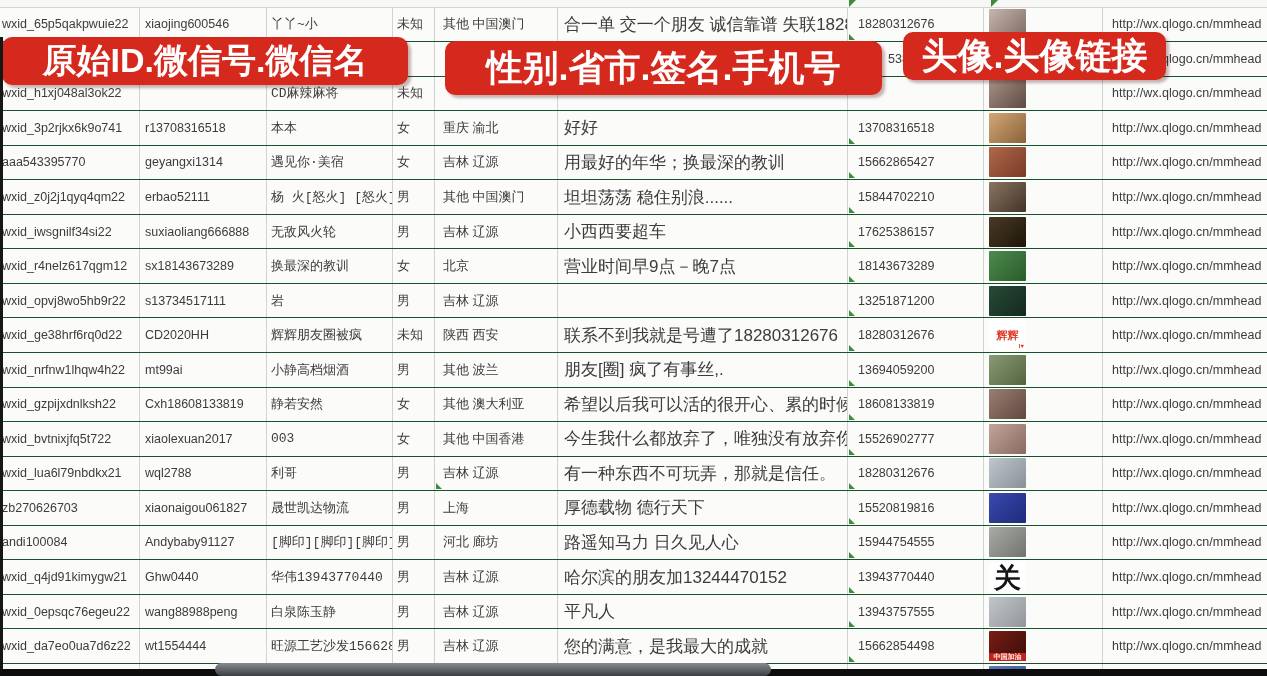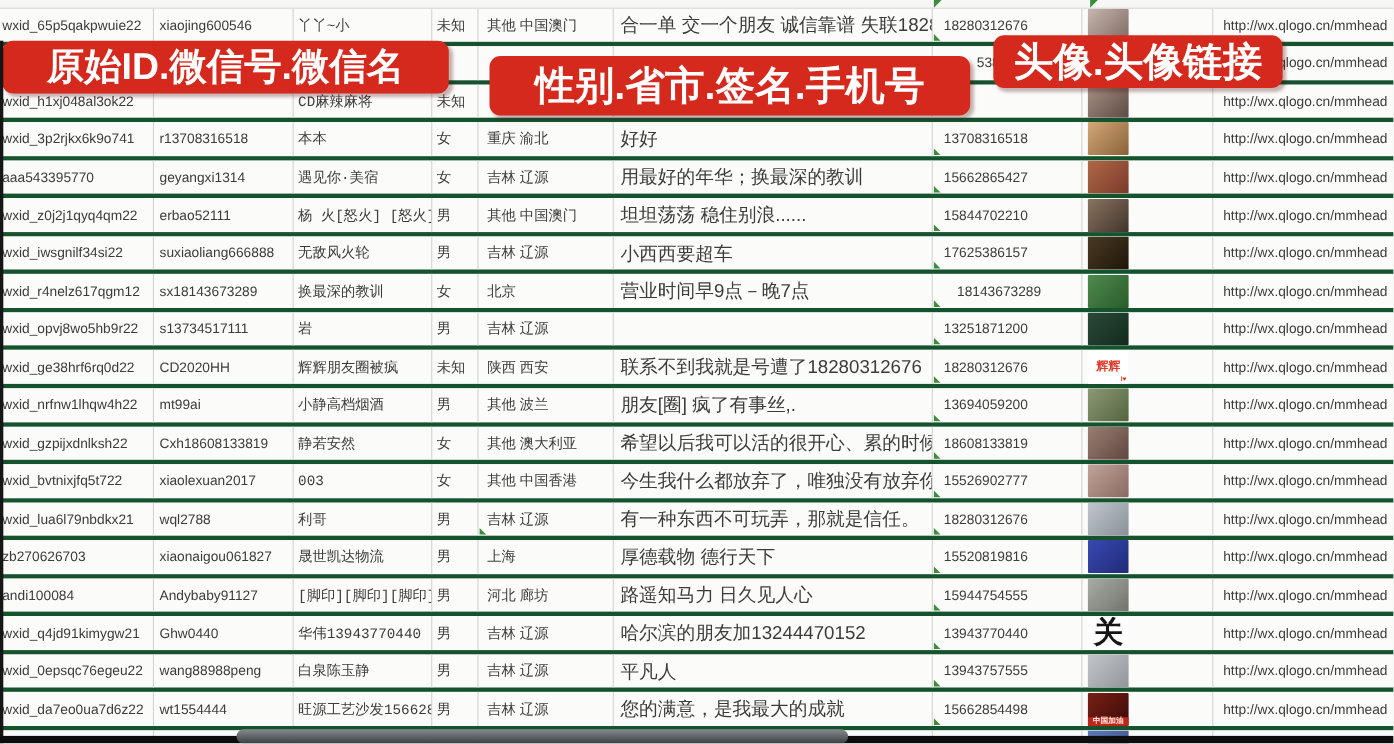--- a/index.html
+++ b/index.html
@@ -1,21 +1,21 @@
 <!DOCTYPE html>
 <html><head>
 <meta charset="utf-8">
 <style>
   html,body{margin:0;padding:0;background:#e9e9e9;}
   .stage{position:relative;width:1267px;height:676px;overflow:hidden;background:#f7f7f5;
          font-family:"Liberation Sans","DejaVu Sans",sans-serif;}
   
   .sheet{position:absolute;left:0;top:0;width:1267px;}
   .stub{height:7.5px;border-bottom:1px solid #d3d3d1;box-sizing:border-box;}
-  .row{display:flex;height:34.55px;border-bottom:4px solid #14532d;box-sizing:border-box;background:#fbfbfa;}
+  .row{display:flex;height:34.55px;border-bottom:1px solid #14532d;box-sizing:border-box;background:#fbfbfa;}
   .cell{box-sizing:border-box;flex:none;height:100%;border-right:1px solid #d3d3d1;
         display:flex;align-items:center;overflow:hidden;white-space:nowrap;
         font-size:12.5px;color:#3c3c3c;position:relative;}
   .c0{width:140px;padding-left:2px;}
   .c1{width:127px;padding-left:5px;}
   .c2{width:126px;padding-left:4px;font-size:13px;font-family:Liberation Mono, monospace;}
   .c3{width:42px;padding-left:4px;font-size:13px;}
   .c4{width:123px;padding-left:8px;font-size:13px;}
   .c5{width:290px;padding-left:6px;font-size:17px;}
   .c6{width:136px;padding-left:5px;}
@@ -35,21 +35,21 @@
            background:#c02418;line-height:1.1;z-index:2;}
   .av-qr{background-image:
      repeating-linear-gradient(0deg, rgba(255,255,255,.85) 0 2px, transparent 2px 6px),
      repeating-linear-gradient(90deg, rgba(255,255,255,.8) 0 2px, transparent 2px 6px);}
   .av-serif{font-family:"DejaVu Serif","Liberation Serif",serif;}
   
   .banner{position:absolute;background:#d6291e;color:#ffffff;font-weight:bold;
           display:flex;align-items:center;justify-content:center;border-radius:10px;
           z-index:20;box-shadow:3px 3px 3px rgba(70,10,5,.30);letter-spacing:0;}
   .banner1{left:2px;top:37px;width:406px;height:48px;font-size:34px;}
-  .banner2{left:445px;top:51px;width:437px;height:54px;font-size:36px;}
+  .banner2{left:445px;top:41px;width:437px;height:54px;font-size:36px;}
   .banner3{left:903px;top:32px;width:263px;height:48px;font-size:36px;}
   
   .left-edge{position:absolute;left:0;top:37px;width:3px;height:639px;background:#161616;z-index:30;}
   .bottom-strip{position:absolute;left:0;top:669px;width:1267px;height:7px;background:#0d0d0d;z-index:30;}
   .scroll-thumb{position:absolute;left:215px;top:663px;width:556px;height:13px;border-radius:7px;
           background:linear-gradient(180deg,#878b8e,#3b3f42);z-index:31;}
 </style>
 </head>
 <body>
 
@@ -169,21 +169,21 @@
           <div class="cell c8">http://wx.qlogo.cn/mmhead</div>
         </div>
         <div class="row">
           <div class="cell c0">wxid_r4nelz617qgm12</div>
           <div class="cell c1">sx18143673289</div>
           <div class="cell c2">换最深的教训</div>
           <div class="cell c3">女</div>
           <div class="cell c4">北京</div>
           <div class="cell c5">营业时间早9点－晚7点</div>
           <div class="cell c6">
-            <span style="padding-left: 5px; margin-left: 12px;">18143673289</span>
+            <span style="padding-left: 5px;">18143673289</span>
             <span class="tri"></span>
           </div>
           <div class="cell c7">
             <div class="av" title="green-sign-photo" style="background: linear-gradient(135deg, rgb(78, 138, 78), rgb(42, 92, 42));"></div>
           </div>
           <div class="cell c8">http://wx.qlogo.cn/mmhead</div>
         </div>
         <div class="row">
           <div class="cell c0">wxid_opvj8wo5hb9r22</div>
           <div class="cell c1">s13734517111</div>

